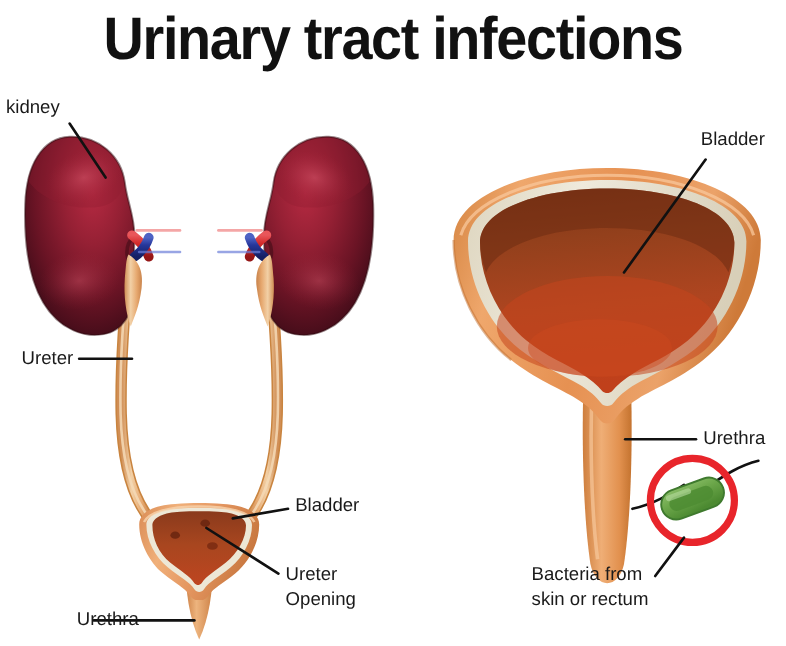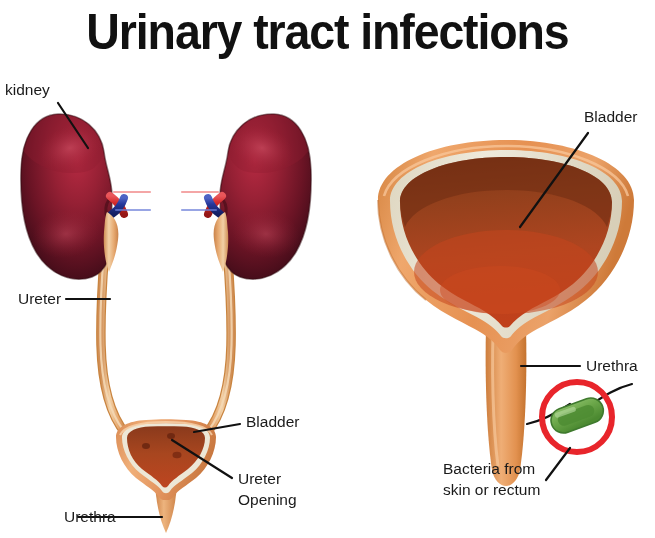--- a/index.html
+++ b/index.html
@@ -371,16 +371,16 @@
 
   <div class="lbl two" style="left:238px; top:468px;">Ureter
 Opening</div>
 
   <div class="lbl" style="left:64px; top:507px;">Urethra</div>
 
   <div class="lbl" style="left:584px; top:107px;">Bladder</div>
 
   <div class="lbl" style="left:586px; top:356px;">Urethra</div>
 
-  <div class="lbl two" style="left:443px; top:458px;">Bacteria from
+  <div class="lbl two" style="left:443px; top:468px;">Bacteria from
 skin or rectum</div>
 
 </div>
 
 </body></html>

